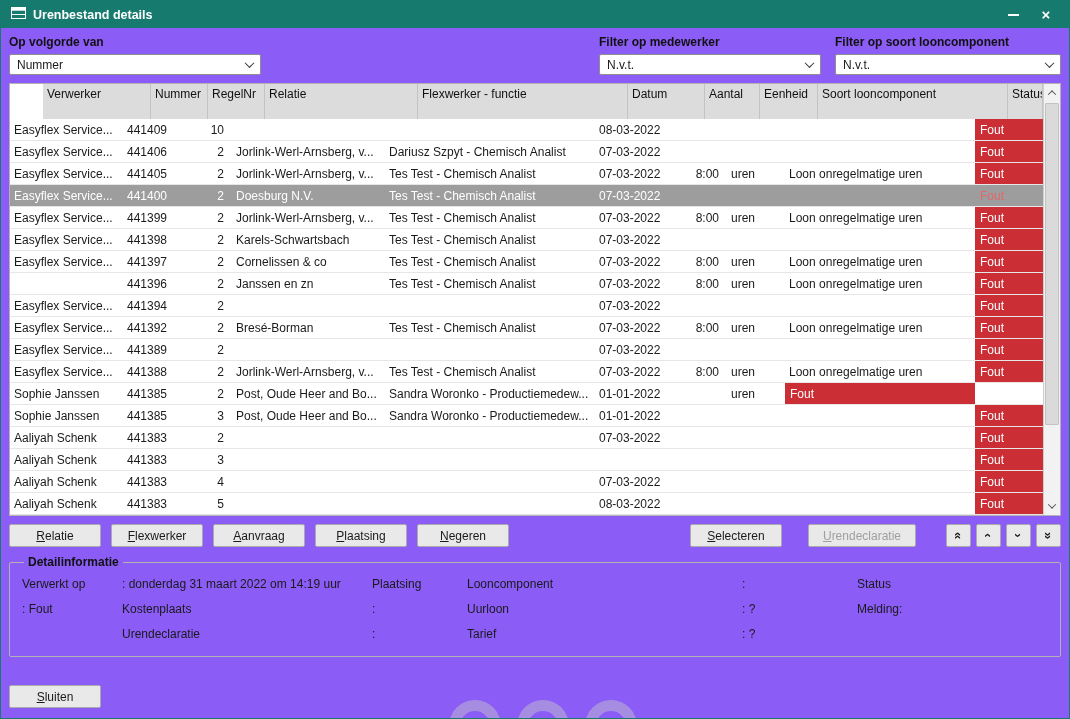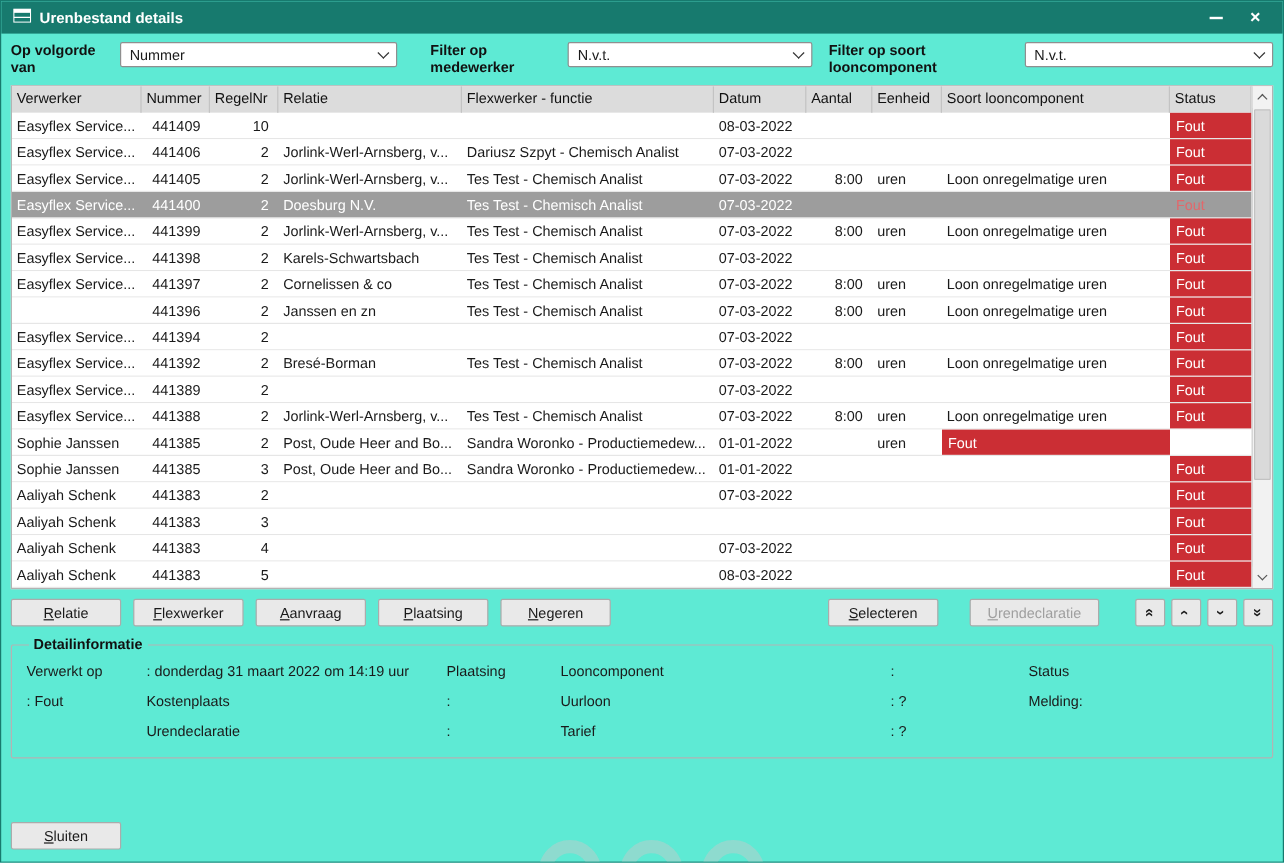--- a/index.html
+++ b/index.html
@@ -2,51 +2,51 @@
 <html style="--titlebar: #177a6e; --status-error: #cb2e34; --selected-row: #9d9d9d;"><head>
 <meta charset="utf-8">
 <style>
   * { box-sizing: border-box; margin: 0; padding: 0; }
   html,body { background:#fff; }
   body { font-family: "Liberation Sans", sans-serif; font-size: 12px; color:#1a1a1a; }
 
   .window {
     position: relative; width: 1070px; height: 719px;
     border: 1px solid var(--titlebar, #177a6e);
-    background: #5eead4; display: flex; flex-direction: column; overflow: hidden;
+    background: #8b5cf6; display: flex; flex-direction: column; overflow: hidden;
   }
 
   
   .titlebar {
     height: 27px; flex: none; background: var(--titlebar, #177a6e);
     display: flex; align-items: center; padding: 0 10px; gap: 7px; color: #fff;
   }
   .titlebar .title { font-weight: bold; font-size: 12.5px; }
   .titlebar .spacer { flex: 1; }
   .win-btn { width: 26px; height: 22px; display: flex; align-items: center; justify-content: center; cursor: default; }
   .min-glyph { width: 11px; height: 2px; background: #fff; display: inline-block; }
   .close-glyph { font-size: 15px; font-weight: bold; line-height: 1; }
 
   
   .filters { flex: none; display: flex; align-items: flex-end; padding: 7px 8px 8px; gap: 14px; }
-  .filter-block { display: flex; flex-direction: row; gap: 5px; }
+  .filter-block { display: flex; flex-direction: column; gap: 5px; }
   .filter-block .flabel { font-weight: bold; color: #111; }
   .filters .grow { flex: 1; }
   .select {
     height: 21px; border: 1px solid #8f8f8f; border-radius: 2px; background: #fff;
     display: flex; align-items: center; justify-content: space-between; padding: 0 7px; cursor: default;
   }
   .w-sort { width: 252px; } .w-mede { width: 222px; } .w-loon { width: 226px; }
   .chev-down { width: 7px; height: 7px; border-right: 1.6px solid #333; border-bottom: 1.6px solid #333;
     transform: rotate(45deg) translate(-1px,-1px); display: inline-block; }
 
   
   :root { --cols: 108px 57px 57px 153px 210px 77px 55px 58px 190px 1fr; }
   .table { flex: none; margin: 0 8px; border: 1px solid #b3b3b3; position: relative; padding-right: 17px; background: #fff; }
-  .thead { display: grid; grid-template-columns: var(--cols); background: #dcdcdc; height: 22px; }
+  .thead { display: grid; grid-template-columns: var(--cols); background: #dcdcdc; height: 35px; margin-left: 33px; }
   .th { padding: 3px 4px; border-right: 1px solid #c3c3c3; white-space: nowrap; overflow: hidden; color: #111; cursor: default; }
   .tbody .trow { display: grid; grid-template-columns: var(--cols); height: 22px; border-bottom: 1px solid #e6e6e6; background:#fff; }
   .cell { padding: 3.5px 4px; white-space: nowrap; overflow: hidden; }
   .cell.num { text-align: right; padding-right: 8px; }
   .c-status { background: var(--status-error, #cb2e34); color: #fff; padding-left: 5px; }
   .trow.selected { background: var(--selected-row, #9d9d9d); color: #fff; }
   .trow.selected .c-status { background: transparent; color: #e2686b; }
 
   
   .vscroll { position: absolute; top: 0; right: 0; bottom: 0; width: 17px; background: #f2f2f2; border-left: 1px solid #cfcfcf; }

